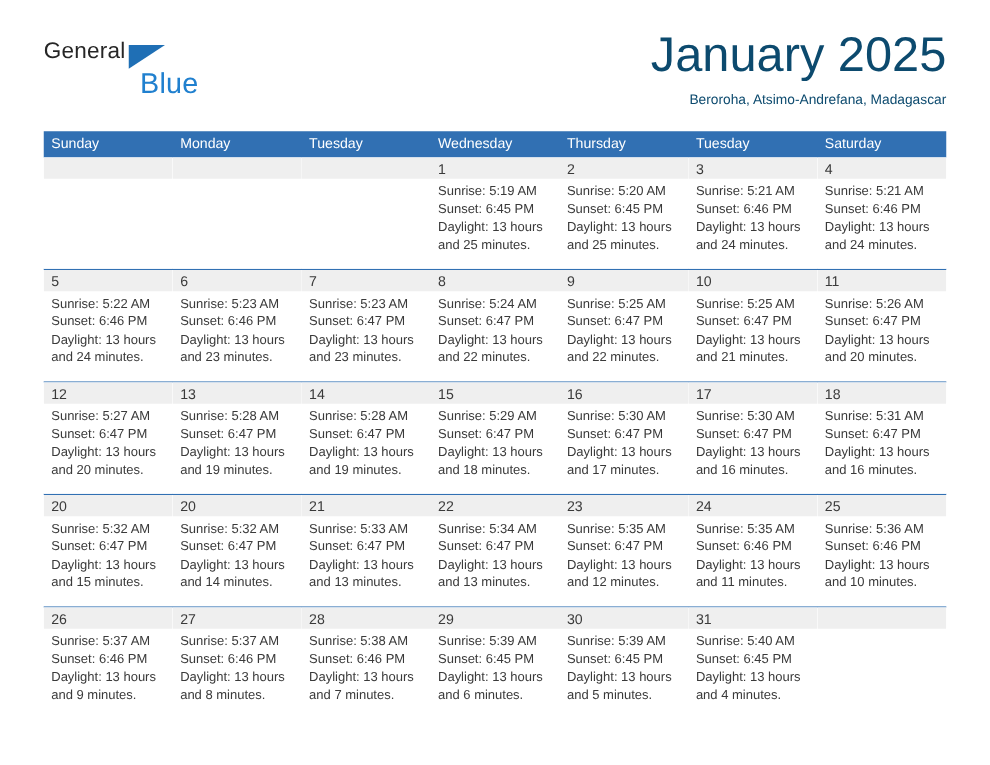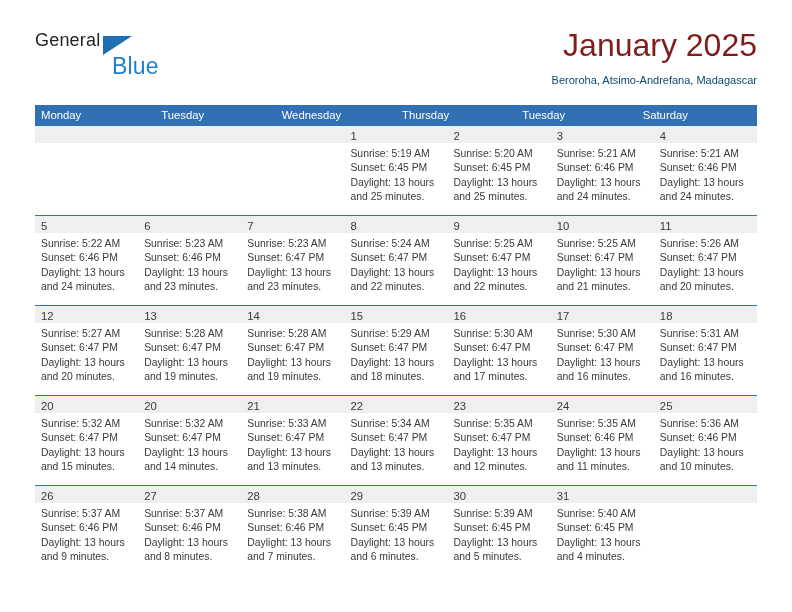--- a/index.html
+++ b/index.html
@@ -66,22 +66,22 @@
     margin-left: 48px;
   }
 
   .title-wrap {
     position: absolute;
     right: 0;
     top: 0;
     text-align: right;
   }
   .cal-title {
-    font-size: 32px;
-    color: #7f1d1d;
+    font-size: 39px;
+    color: #0c4a6e;
     line-height: 34px;
     white-space: nowrap;
   }
   .cal-subtitle {
     font-size: 11px;
     color: #0c4a6e;
     line-height: 22px;
     margin-top: 7px;
     white-space: nowrap;
   }
@@ -171,20 +171,21 @@
 
     <div class="title-wrap">
       <div class="cal-title">January 2025</div>
       <div class="cal-subtitle">Beroroha, Atsimo-Andrefana, Madagascar</div>
     </div>
 
   </div>
 
   <div class="calendar">
     <div class="weekday-row">
+        <div class="weekday">Sunday</div>
         <div class="weekday">Monday</div>
         <div class="weekday">Tuesday</div>
         <div class="weekday">Wednesday</div>
         <div class="weekday">Thursday</div>
         <div class="weekday">Tuesday</div>
         <div class="weekday">Saturday</div>
       </div>
     <div class="weeks">
         <div class="week-row first">
           <div class="day-cell empty">

